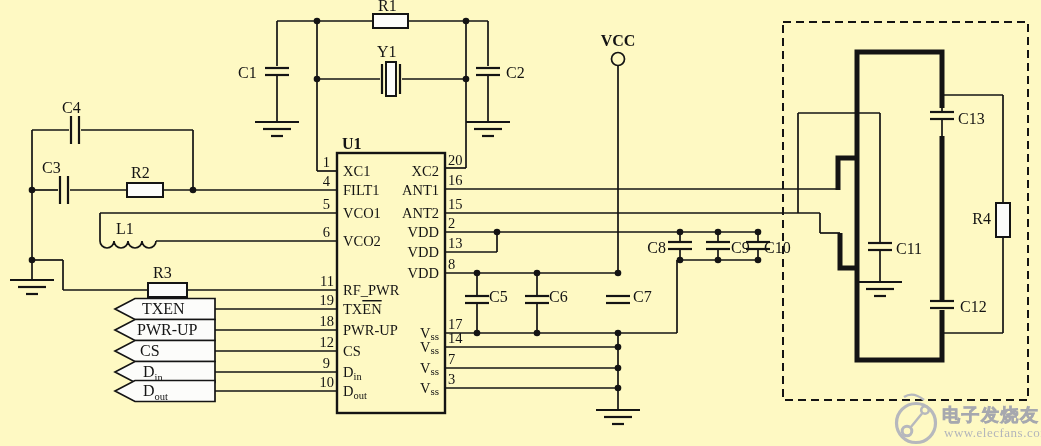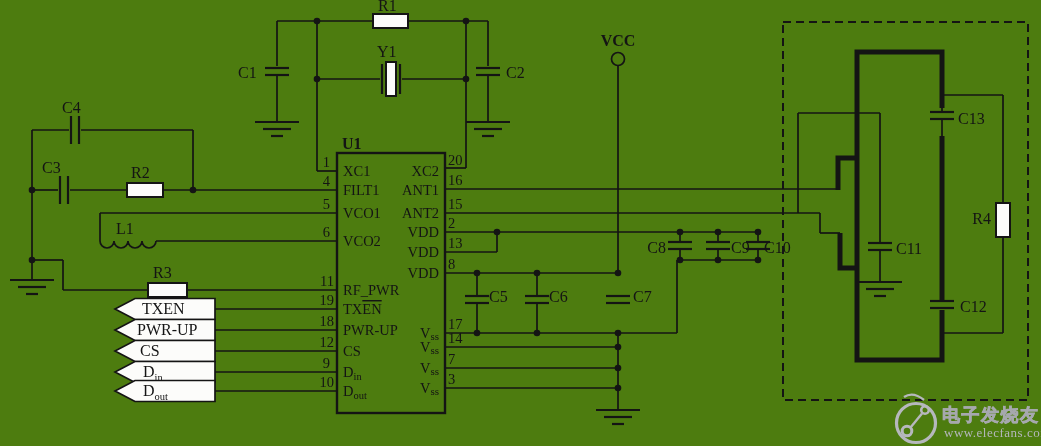--- a/index.html
+++ b/index.html
@@ -1,16 +1,16 @@
 <!DOCTYPE html>
 <html><head>
 <meta charset="utf-8">
 <style>
   html,body{margin:0;padding:0;background:#e8e8e6;}
-  .page{width:1041px;height:446px;background:#4d7c0f;position:relative;overflow:hidden;text-align:right;}
+  .page{width:1041px;height:446px;background:#fef9c3;position:relative;overflow:hidden;text-align:right;}
   svg{display:block;}
   svg text{font-family:"Liberation Serif","DejaVu Serif",serif;fill:#141414;}
   .lbl{font-size:16px;}
   .num{font-size:14.5px;}
   .pin{font-size:14.5px;}
   .flagtxt{font-size:16px;}
   .sub{font-size:10.5px;}
   .vsub{font-size:11px;}
   .wm-brand{font-size:18px;font-weight:bold;fill:#c6c8cd;stroke:#a6a8ae;stroke-width:.7;letter-spacing:1.5px;}
   .wm-site{font-size:13px;fill:#b4b6bb;letter-spacing:.5px;}

